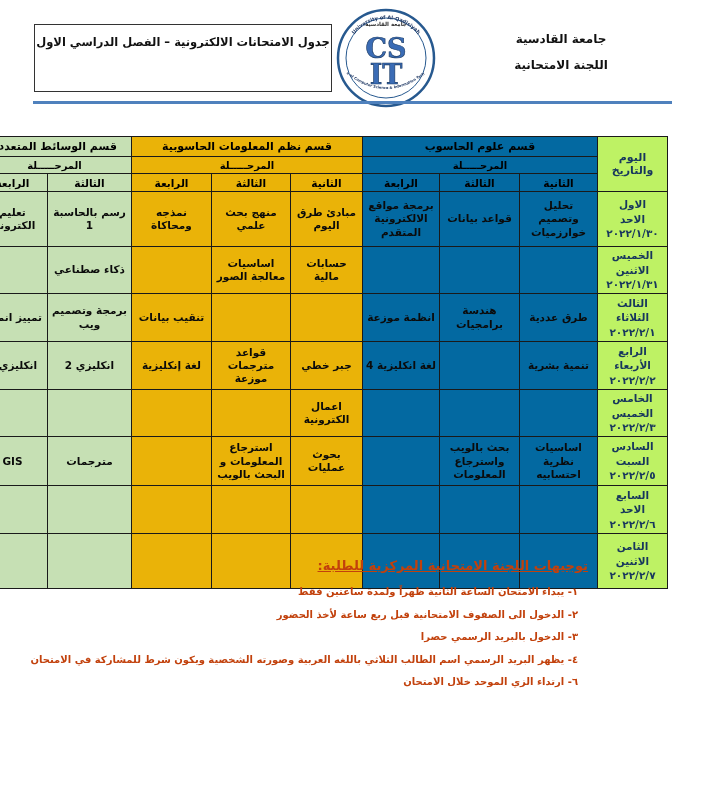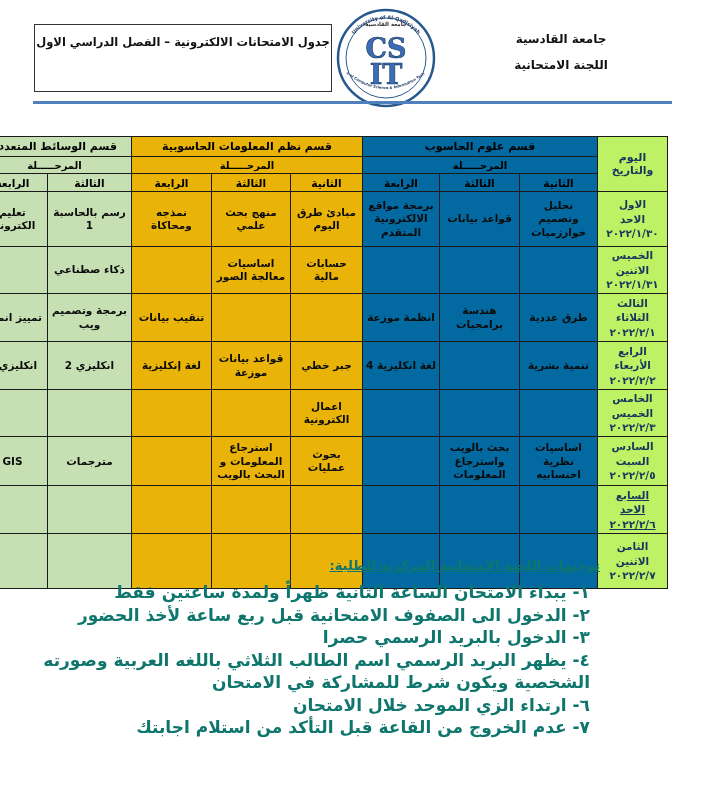--- a/index.html
+++ b/index.html
@@ -31,25 +31,25 @@
   .c-cs{background:#0369a1;}
   .c-is{background:#eab308;}
   .c-mm{background:#c6e0b4;}
   tr.hA th{font-size:11px;height:17px;}
   tr.hB th{font-size:10px;height:14px;}
   tr.hC th{font-size:10.5px;height:15px;}
   td.subj{font-size:10.5px;line-height:1.25;color:#0b0b0b;}
   td.date-cell{font-size:10.5px;line-height:1.4;}
   tr.r1 td{height:52px;} tr.r2 td{height:37px;} tr.r3 td{height:45px;}
   tr.r4 td{height:45px;} tr.r5 td{height:40px;} tr.r6 td{height:46px;}
-  tr.r7 td{height:45px;text-decoration:underline;} tr.r8 td{height:52px;text-align:center;}
-  
-  .instructions{position:absolute;top:558px;right:105px;left:16px;direction:rtl;color:#0f766e;}
+  tr.r7 td{height:45px;} tr.r8 td{height:52px;text-align:center;}
+  
+  .instructions{position:absolute;top:558px;right:117px;left:16px;direction:rtl;color:#c2410c;}
   .inst-title{font-size:13px;font-weight:700;text-decoration:underline;margin-bottom:8px;}
-  .inst-item{font-size:17px;font-weight:700;line-height:22.5px;padding-right:10px;text-align:right;}
+  .inst-item{font-size:10px;font-weight:700;line-height:22.5px;padding-right:10px;text-align:right;}
   
   .logo-arc{font-size:5px;fill:#1f3864;font-weight:700;}
   .logo-bin{font-family:"DejaVu Sans Mono",monospace;font-size:7.5px;fill:#b9c8de;letter-spacing:1px;}
   .logo-big{font-family:"DejaVu Serif",serif;font-weight:700;font-size:27px;fill:#3b6cb5;stroke:#17365d;stroke-width:.6px;}
   .logo-ar{font-size:5.5px;fill:#2b2b2b;font-weight:700;}
 </style>
 </head>
 <body>
 
 <div class="page">
@@ -176,21 +176,21 @@
       <tr class="r4">
         <td class="c-date date-cell">
           <div>الرابع</div>
             <div>الأربعاء</div>
             <div>٢٠٢٢/٢/٢</div>
         </td>
         <td class="c-cs subj">تنمية بشرية</td>
         <td class="c-cs subj"></td>
         <td class="c-cs subj">لغة انكليزية 4</td>
         <td class="c-is subj">جبر خطي</td>
-        <td class="c-is subj">قواعد بيانات موزعة</td>
+        <td class="c-is subj">قواعد مترجمات موزعة</td>
         <td class="c-is subj">لغة إنكليزية</td>
         <td class="c-mm subj">انكليزي 2</td>
         <td class="c-mm subj">انكليزي 4</td>
       </tr>
       <tr class="r5">
         <td class="c-date date-cell">
           <div>الخامس</div>
             <div>الخميس</div>
             <div>٢٠٢٢/٢/٣</div>
         </td>
@@ -251,16 +251,15 @@
     </tbody>
   </table>
 
   <div class="instructions">
     <div class="inst-title">توجيهات اللجنة الامتحانية المركزية للطلبة:</div>
     <div class="inst-item">١- يبداء الامتحان الساعة الثانية ظهراً ولمدة ساعتين فقط</div>
     <div class="inst-item">٢- الدخول الى الصفوف الامتحانية قبل ربع ساعة لأخذ الحضور</div>
     <div class="inst-item">٣- الدخول بالبريد الرسمي حصرا</div>
     <div class="inst-item">٤- يظهر البريد الرسمي اسم الطالب الثلاثي باللغه العربية وصورته الشخصية ويكون شرط للمشاركة في الامتحان</div>
     <div class="inst-item">٦- ارتداء الزي الموحد خلال الامتحان</div>
-    <div class="inst-item">٧- عدم الخروج من القاعة قبل التأكد من استلام اجابتك</div>
   </div>
 
 </div>
 
 </body></html>

